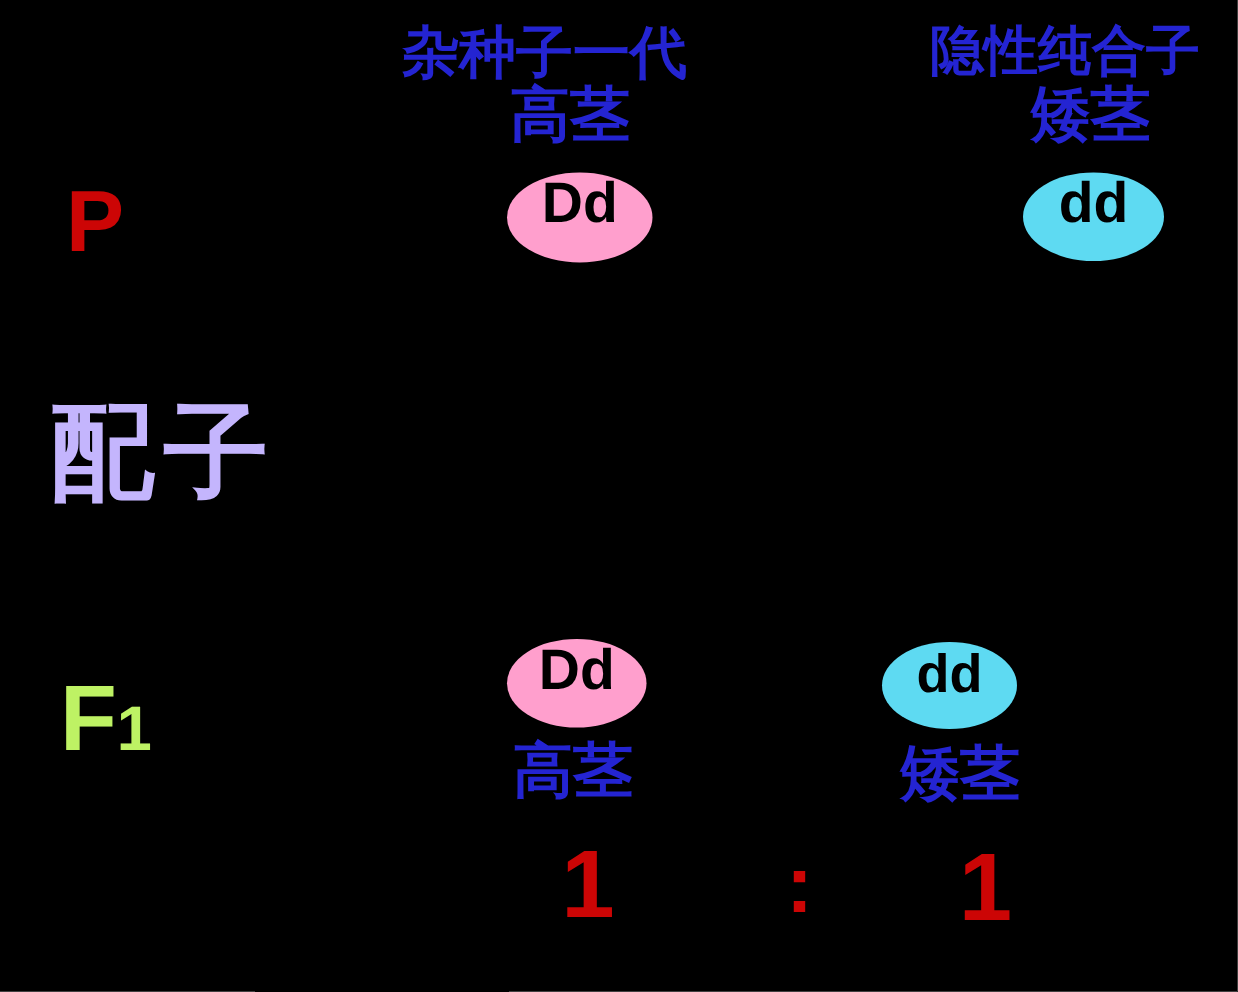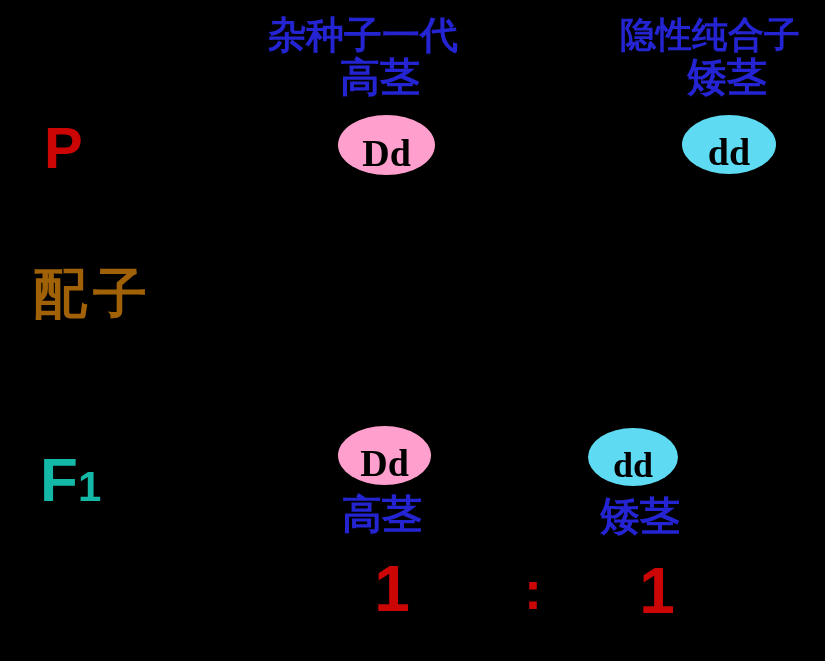--- a/index.html
+++ b/index.html
@@ -27,42 +27,42 @@
   }
   .rowlab {
     position: absolute;
     white-space: nowrap;
     line-height: 1;
   }
   .ellipse {
     position: absolute;
     border-radius: 50%;
     display: flex;
-    align-items: flex-end;
+    align-items: flex-start;
     justify-content: center;
-    font-family: Liberation Serif, serif;
+    font-family: Liberation Sans, sans-serif;
     font-weight: bold;
   }
   .f1sub { font-size: 42px; }
 </style>
 </head>
 <body>
 
 <div class="canvas" style="background-color: rgb(0, 0, 0);">
 
   <div class="lbl cjk" style="left: 363px; top: 16px; font-size: 38px; color: rgb(36, 36, 210);">杂种子一代</div>
   <div class="lbl cjk" style="left: 380px; top: 57px; font-size: 40px; color: rgb(36, 36, 210);">高茎</div>
   <div class="lbl cjk" style="left: 710px; top: 16px; font-size: 36px; color: rgb(36, 36, 210);">隐性纯合子</div>
   <div class="lbl cjk" style="left: 727px; top: 57px; font-size: 40px; color: rgb(36, 36, 210);">矮茎</div>
 
   <div class="rowlab latin" style="left: 44px; top: 119px; font-size: 58px; color: rgb(204, 5, 5);">P</div>
 
-  <div class="rowlab cjk" style="left: 33px; top: 266px; font-size: 54px; letter-spacing: 6px; color: #a16207;">配子</div>
+  <div class="rowlab cjk" style="left: 33px; top: 266px; font-size: 70px; letter-spacing: 6px; color: #c4b5fd;">配子</div>
 
-  <div class="rowlab latin" style="left: 40px; top: 449px; font-size: 62px; color: #14b8a6;">
+  <div class="rowlab latin" style="left: 40px; top: 449px; font-size: 62px; color: #bef264;">
     <span>F</span><span class="f1sub">1</span>
   </div>
 
   <div class="ellipse" style="left: 338px; top: 115px; width: 97px; height: 60px; font-size: 38px; background-color: rgb(255, 159, 205); color: rgb(0, 0, 0);">
     <span>Dd</span>
   </div>
   <div class="ellipse" style="left: 682px; top: 115px; width: 94px; height: 59px; font-size: 38px; background-color: rgb(94, 218, 242); color: rgb(0, 0, 0);">
     <span>dd</span>
   </div>
 

